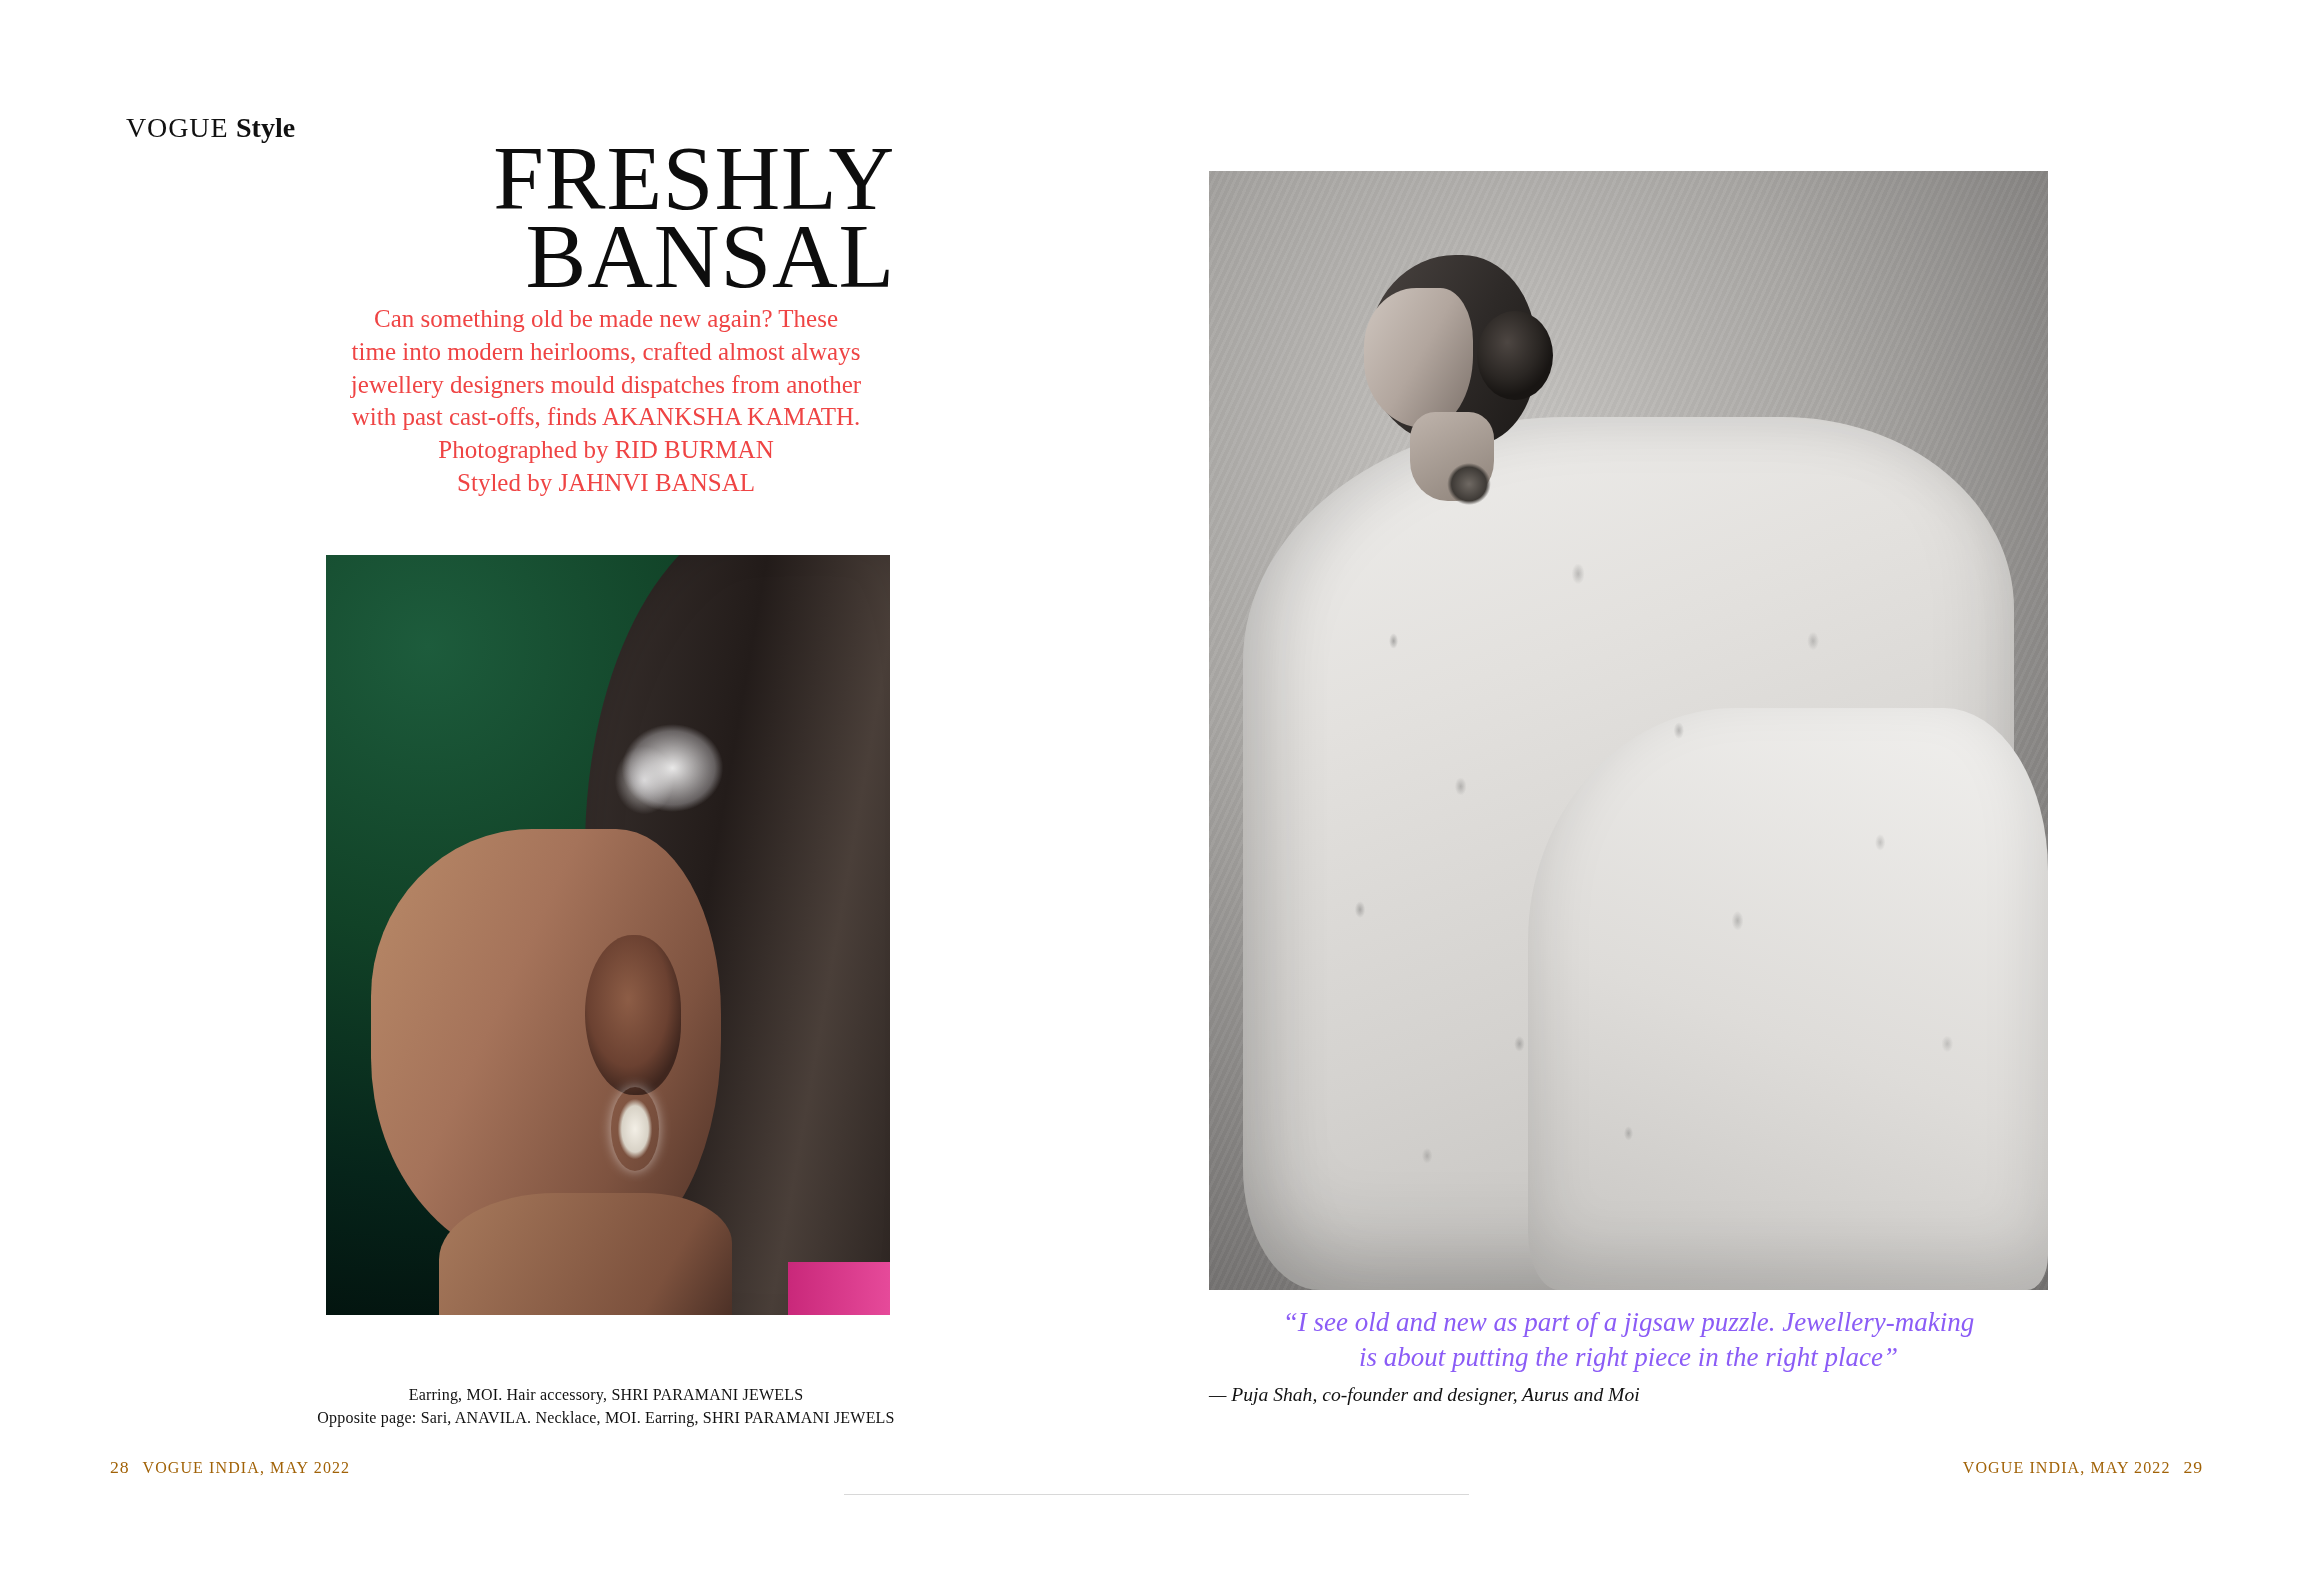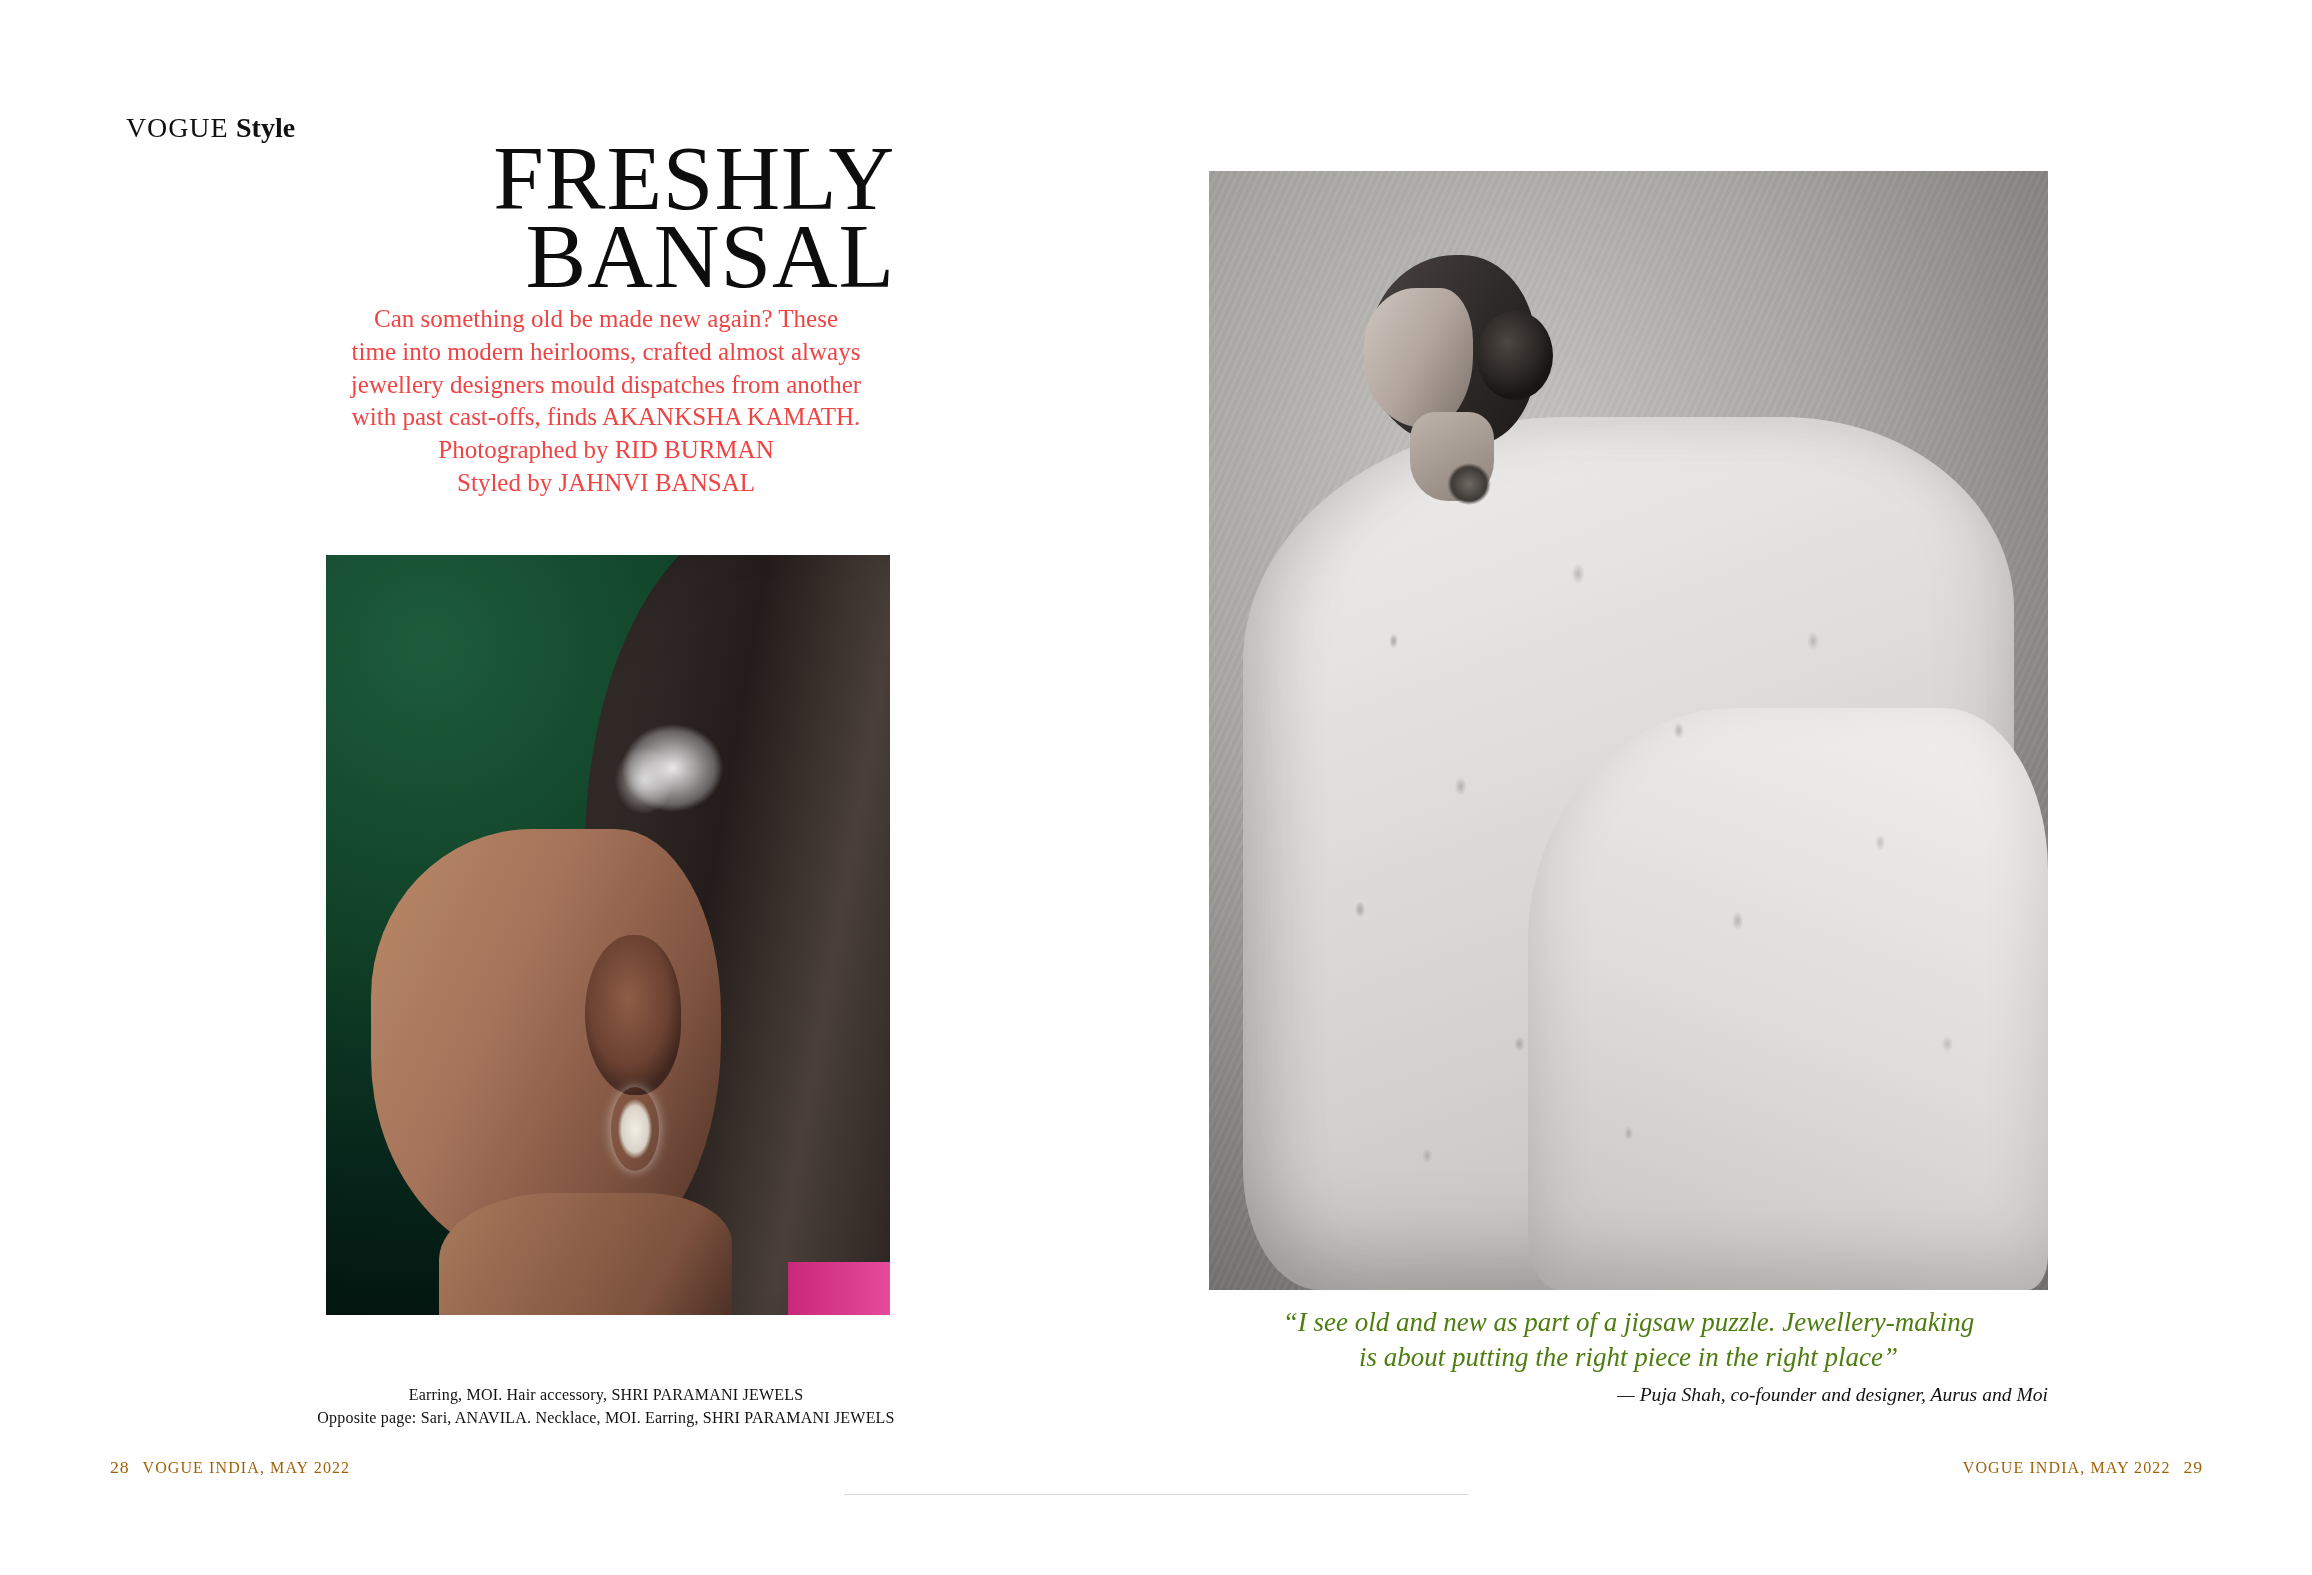--- a/index.html
+++ b/index.html
@@ -277,29 +277,29 @@
 
   .pullquote {
     position: absolute;
     left: 1209px;
     top: 1305px;
     width: 839px;
     text-align: center;
     font-style: italic;
     font-size: 27px;
     line-height: 1.28;
-    color: #4d7c0f;
+    color: #8b5cf6;
   }
   .pullquote .pq-line { display: block; }
   .attrib {
     position: absolute;
     left: 1209px;
     top: 1384px;
     width: 839px;
-    text-align: right;
+    text-align: left;
     font-style: italic;
     font-size: 19.6px;
     color: #111;
   }
 
   
   .folio {
     position: absolute;
     bottom: 97px;
     font-size: 17px;

